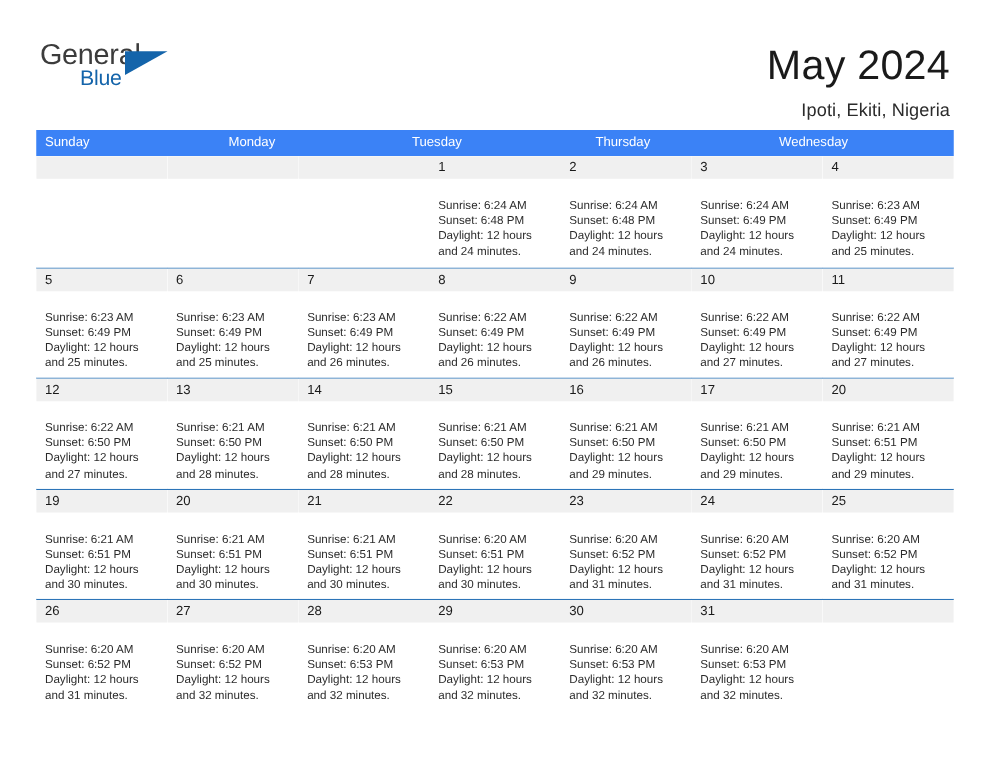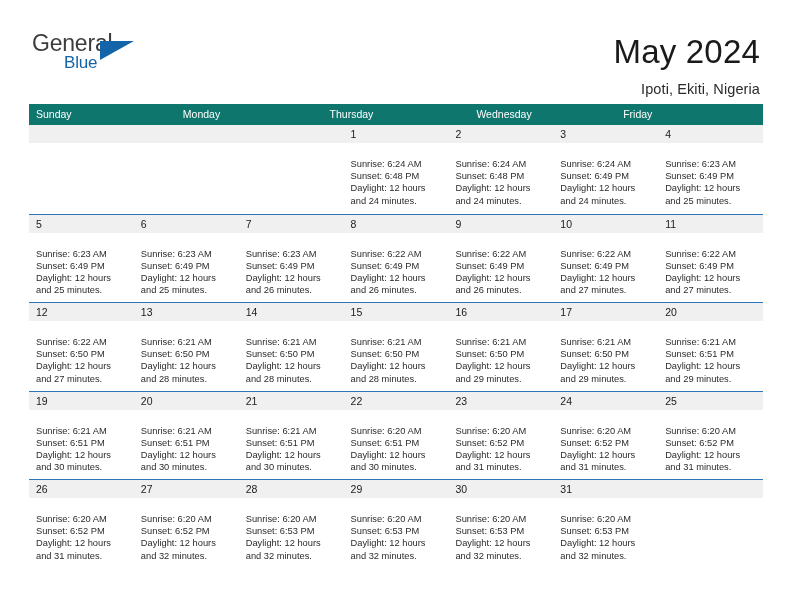--- a/index.html
+++ b/index.html
@@ -81,21 +81,21 @@
     position: absolute;
     left: 29px;
     top: 104px;
     width: 734px;
   }
 
   .weekhead {
     display: flex;
     width: 100%;
     height: 21px;
-    background: #0f766e;
+    background: #3b82f6;
   }
   .weekhead .wh {
     flex: 1 1 0;
     color: #ffffff;
     font-size: 10.5px;
     line-height: 21px;
     padding-left: 7px;
     white-space: nowrap;
     overflow: hidden;
   }
@@ -153,23 +153,23 @@
       <div class="cal-title">May 2024</div>
       <div class="cal-subtitle">Ipoti, Ekiti, Nigeria</div>
     </div>
 
   </div>
 
   <div class="calendar">
     <div class="weekhead">
         <div class="wh">Sunday</div>
         <div class="wh">Monday</div>
+        <div class="wh">Tuesday</div>
         <div class="wh">Thursday</div>
         <div class="wh">Wednesday</div>
-        <div class="wh">Friday</div>
       </div>
     <div id="weeks-container">
         <div class="week first">
           <div class="daycell empty">
             <div class="daynum-strip"></div>
             <div class="dayinfo"></div>
           </div>
           <div class="daycell empty">
             <div class="daynum-strip"></div>
             <div class="dayinfo"></div>

